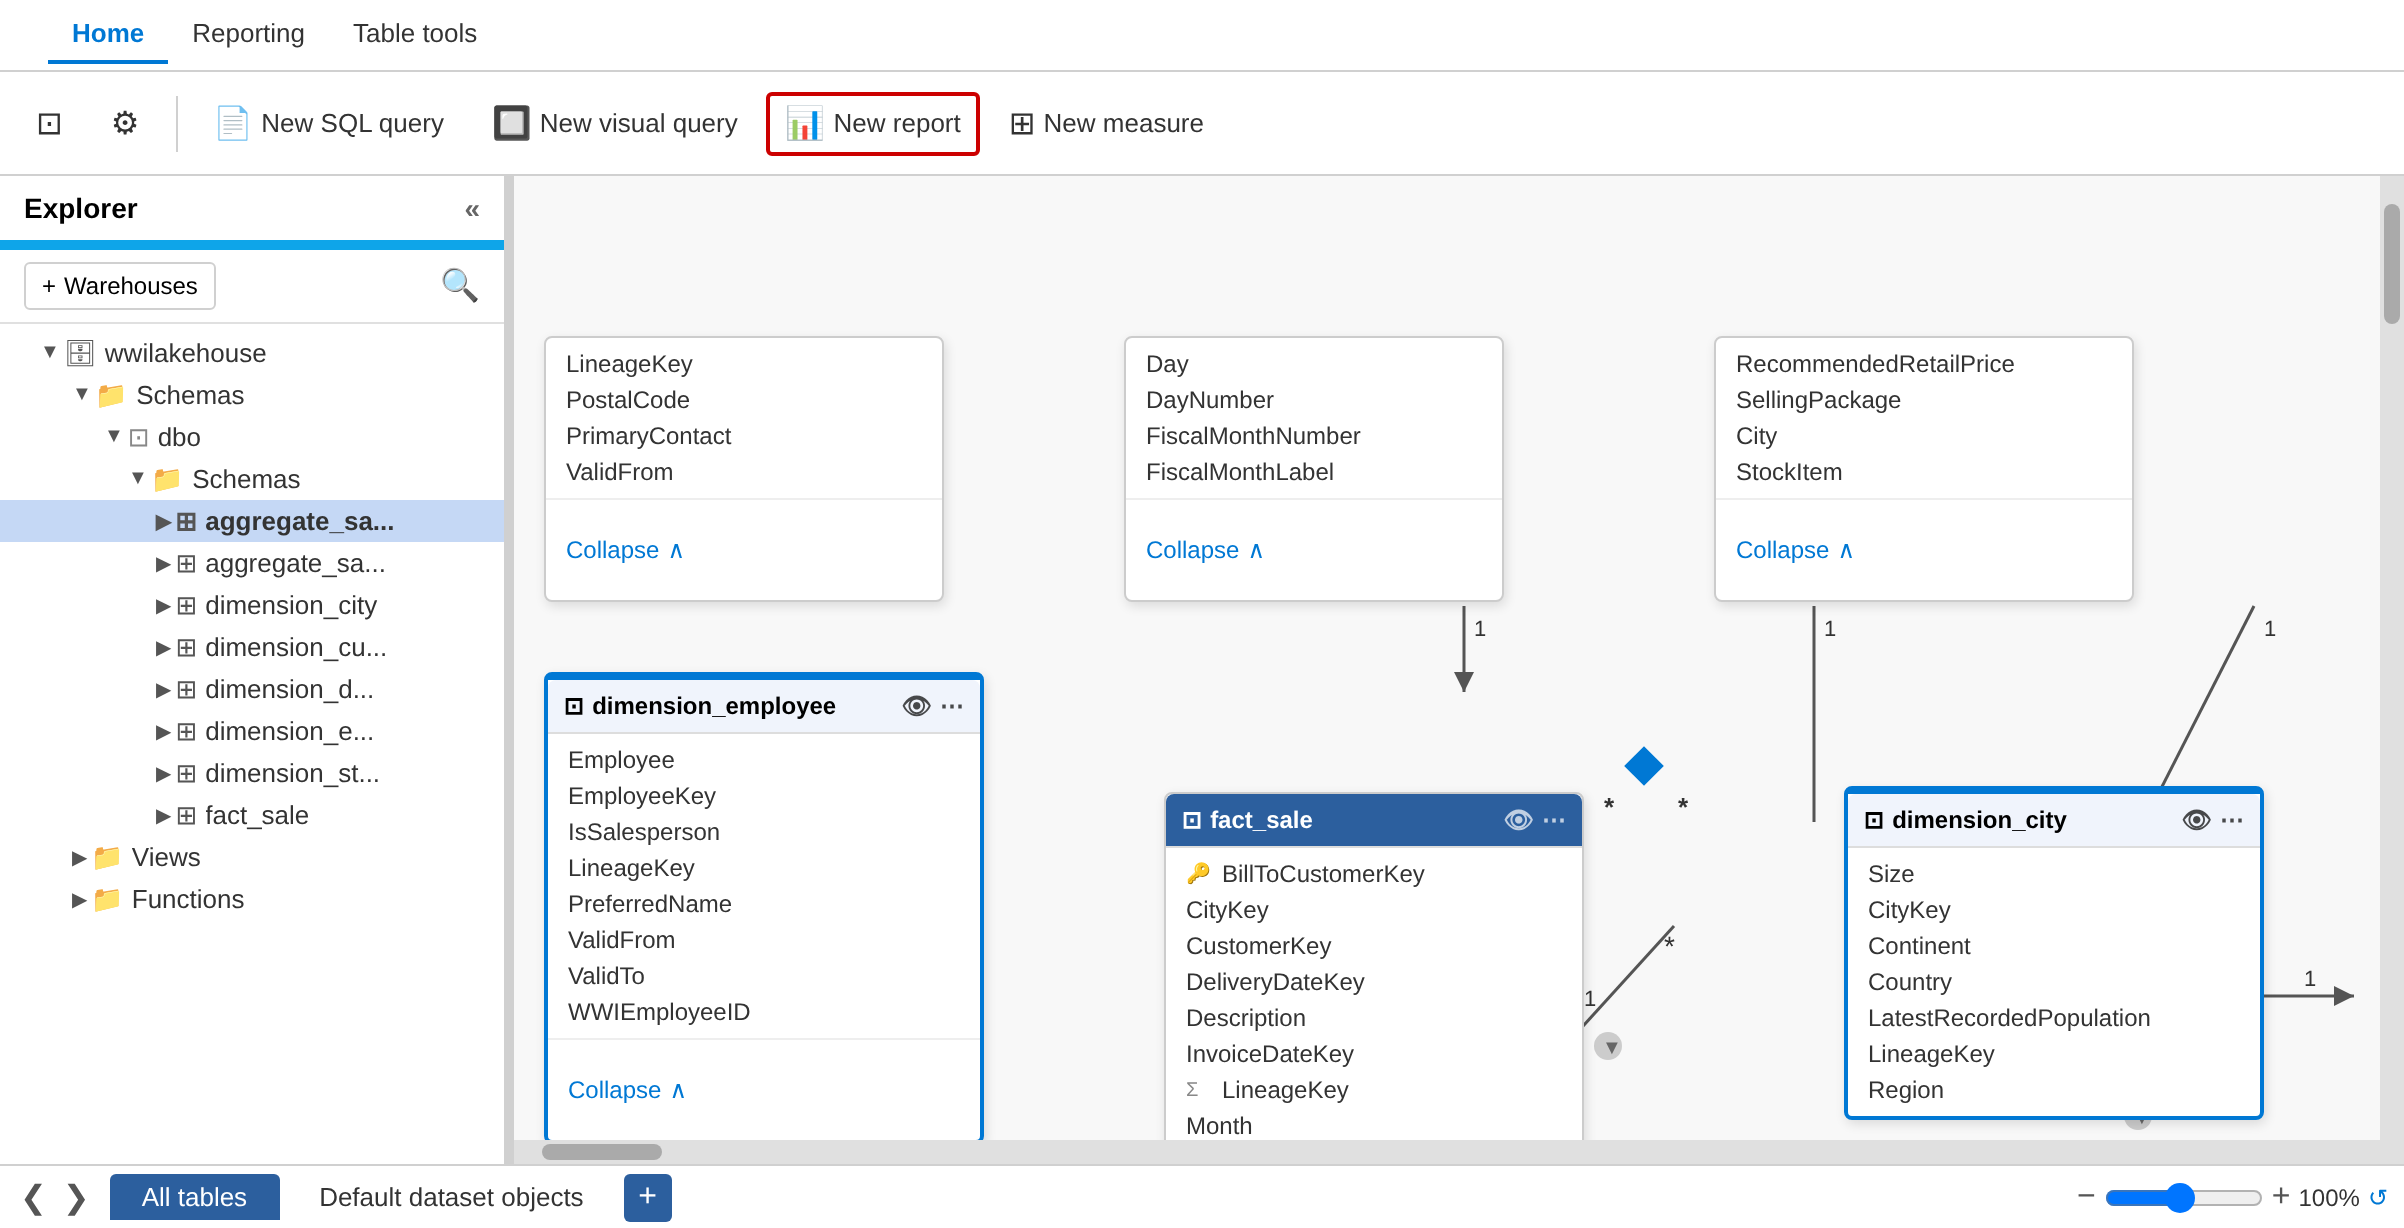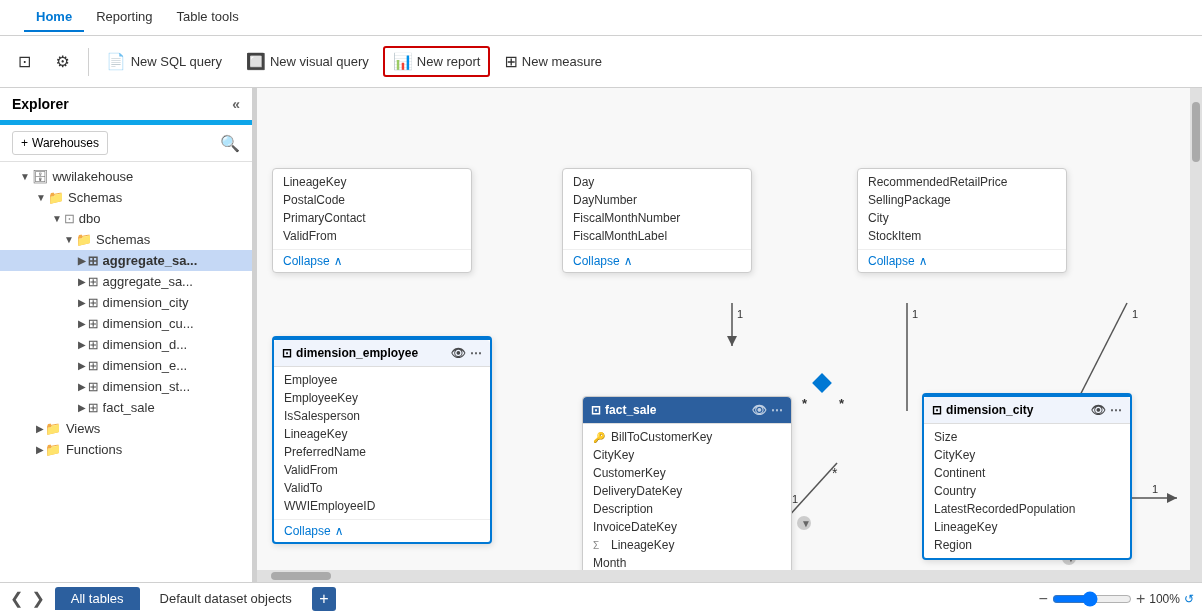--- a/index.html
+++ b/index.html
@@ -45,21 +45,21 @@
     
     .db-table { position: absolute; background: #fff; border: 1px solid #ccc; border-radius: 4px; box-shadow: 1px 2px 6px rgba(0,0,0,0.12); min-width: 190px; font-size: 12px; }
     .db-table.selected { border: 2px solid #0078d4; border-top: 4px solid #0078d4; }
     .db-table-header { display: flex; align-items: center; justify-content: space-between; padding: 6px 8px; background: #f0f4fc; border-bottom: 1px solid #ddd; font-weight: 600; font-size: 12px; border-radius: 4px 4px 0 0; }
     .db-table-header.fact { background: #2c5f9e; color: #fff; }
     .db-table-header-icons { display: flex; gap: 4px; }
     .db-table-header-icon { cursor: pointer; font-size: 12px; opacity: 0.7; }
     .db-table-body { padding: 4px 0; }
     .db-table-row { display: flex; align-items: center; padding: 2px 10px; gap: 4px; font-size: 12px; color: #333; }
     .db-table-row .row-icon { font-size: 10px; color: #888; width: 14px; flex-shrink: 0; }
-    .db-table-collapse { display: flex; align-items: center; gap: 4px; padding: 4px 10px; color: #0078d4; cursor: pointer; font-size: 12px; border-top: 1px solid #eee; }
+    .db-table-collapse { display: flex; align-items: center; gap: 4px; padding: 18px 10px; color: #0078d4; cursor: pointer; font-size: 12px; border-top: 1px solid #eee; }
 
     
     .canvas-svg { position: absolute; top: 0; left: 0; width: 100%; height: 100%; pointer-events: none; }
 
     
     .bottom-bar { display: flex; align-items: center; background: #fff; border-top: 1px solid #d0d0d0; height: 32px; padding: 0 8px; gap: 4px; }
     .bottom-tab { padding: 4px 16px; border: none; background: transparent; cursor: pointer; font-size: 13px; color: #333; border-radius: 3px 3px 0 0; }
     .bottom-tab.active { background: #2c5f9e; color: #fff; }
     .bottom-add { display: flex; align-items: center; justify-content: center; width: 24px; height: 24px; background: #2c5f9e; color: #fff; border: none; border-radius: 3px; cursor: pointer; font-size: 16px; }
     .bottom-nav { display: flex; gap: 4px; margin-right: 4px; }

